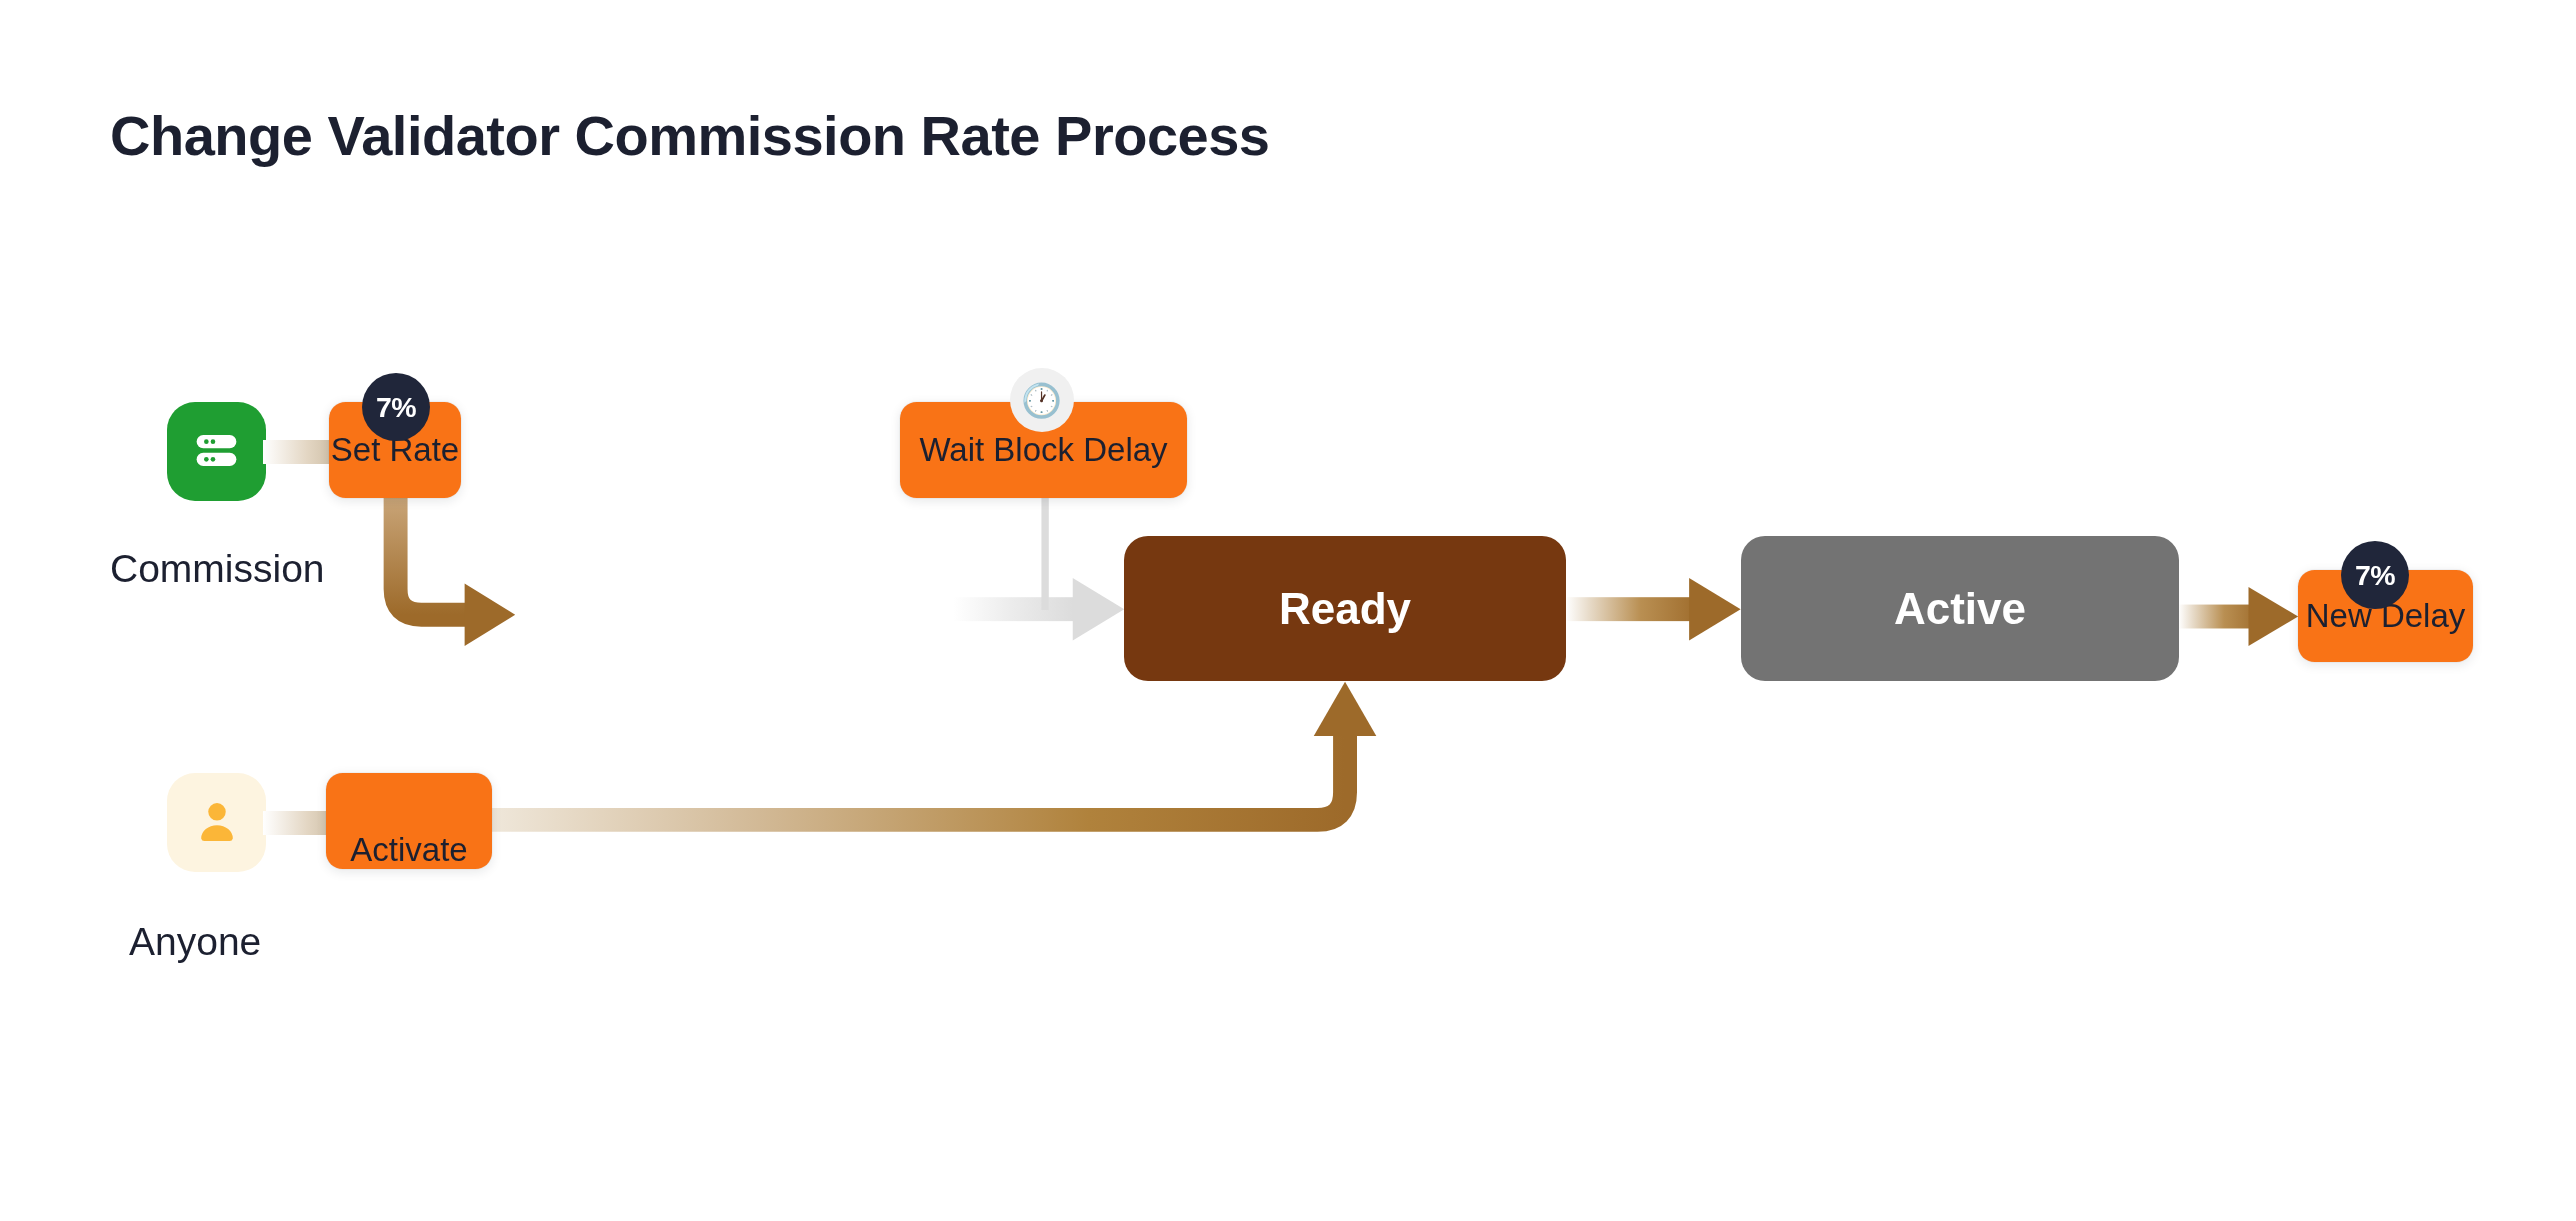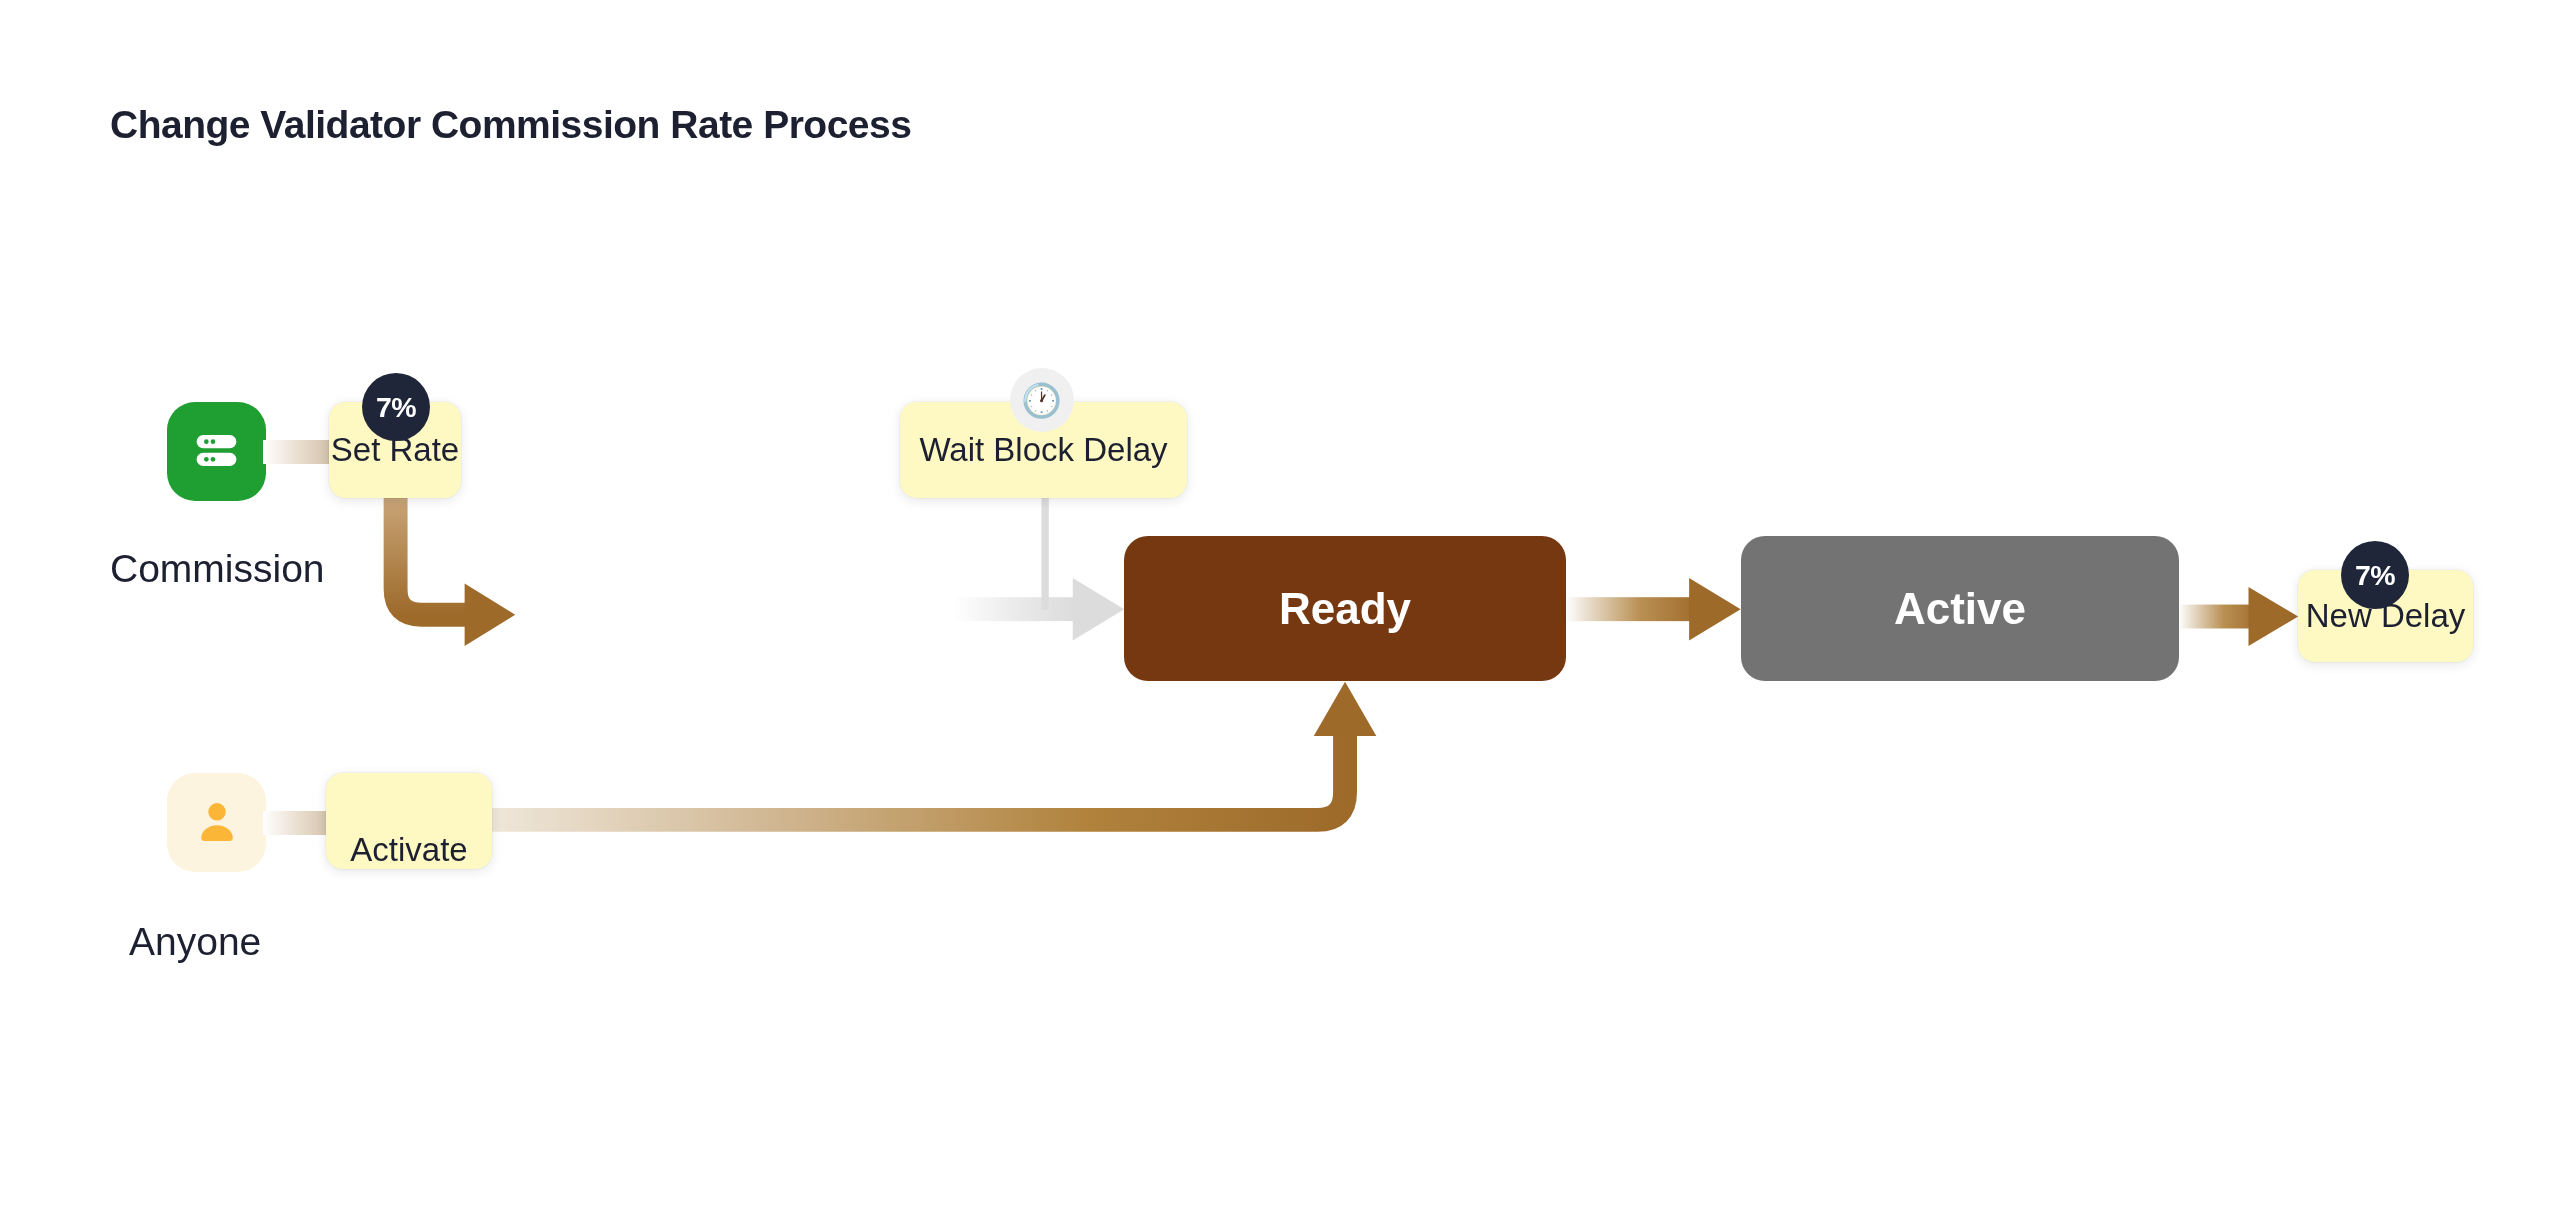--- a/index.html
+++ b/index.html
@@ -21,21 +21,21 @@
     left: 0; top: 0;
     width: 2576px;
     height: 1222px;
   }
 
   
   #page-title {
     position: absolute;
     left: 110px;
     top: 103px;
-    font-size: 39px;
+    font-size: 56px;
     font-weight: 600;
     color: #1c2030;
     letter-spacing: -0.5px;
     white-space: nowrap;
   }
 
   
   .actor-tile {
     position: absolute;
     width: 99px;
@@ -85,21 +85,21 @@
   #stub-anyone {
     left: 263px;
     top: 811px;
     width: 74px;
     background: linear-gradient(to right, #ffffff 0%, #e3d6c3 60%, #cdbda4 100%);
   }
 
   
   .pill {
     position: absolute;
-    background: #fef9c3;
+    background: #f97316;
     border-radius: 16.6px;
     box-shadow: 0 2.8px 11px rgba(20,25,40,0.10), 0 0 0 0.9px rgba(20,25,40,0.035);
     display: flex;
     align-items: center;
     justify-content: center;
     font-size: 33px;
     font-weight: 400;
     color: #1c2030;
     white-space: nowrap;
     box-sizing: border-box;

